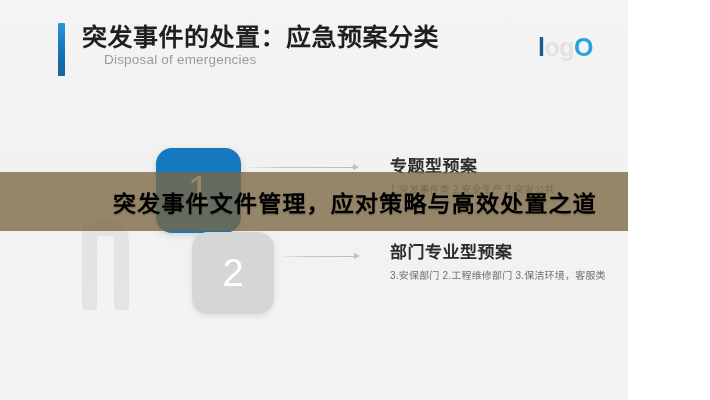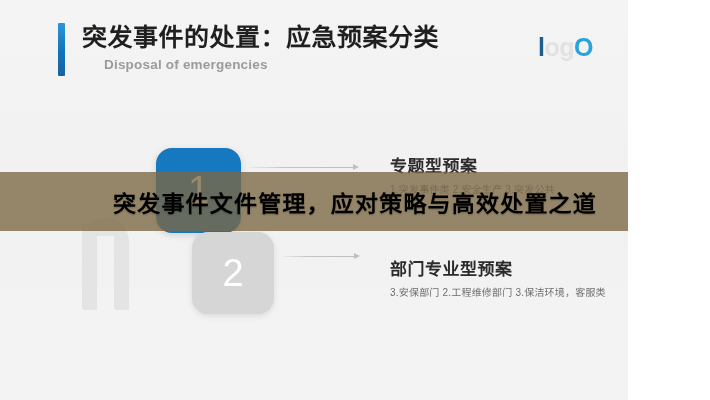--- a/index.html
+++ b/index.html
@@ -56,25 +56,24 @@
     white-space: nowrap;
   }
   .slide-title {
     font-size: 25px;
     font-weight: 700;
     color: #1f1f1f;
     letter-spacing: 0.5px;
     line-height: 30px;
   }
   .slide-subtitle {
-    margin-top: 5px;
     margin-left: 22px;
     font-size: 13.5px;
     color: #9b9b9b;
-    font-weight: 700;
+    font-weight: 400;
     letter-spacing: 0.2px;
   }
 
   
   .logo {
     position: absolute;
     right: 35px;
     top: 35px;
     font-size: 25px;
     font-weight: 700;
@@ -173,21 +172,21 @@
     white-space: nowrap;
   }
   .branch-desc {
     margin-top: 4px;
     font-size: 10px;
     color: #6e6e6e;
     letter-spacing: 0.2px;
     white-space: nowrap;
   }
   .branch-1 { left: 366px; top: 157px; }
-  .branch-2 { left: 366px; top: 260px; }
+  .branch-2 { left: 366px; top: 243px; }
 
   
   .banner {
     position: absolute;
     left: 0;
     top: 172px;
     width: 710px;
     height: 59px;
     background: rgba(124, 104, 67, 0.78);
     display: flex;

